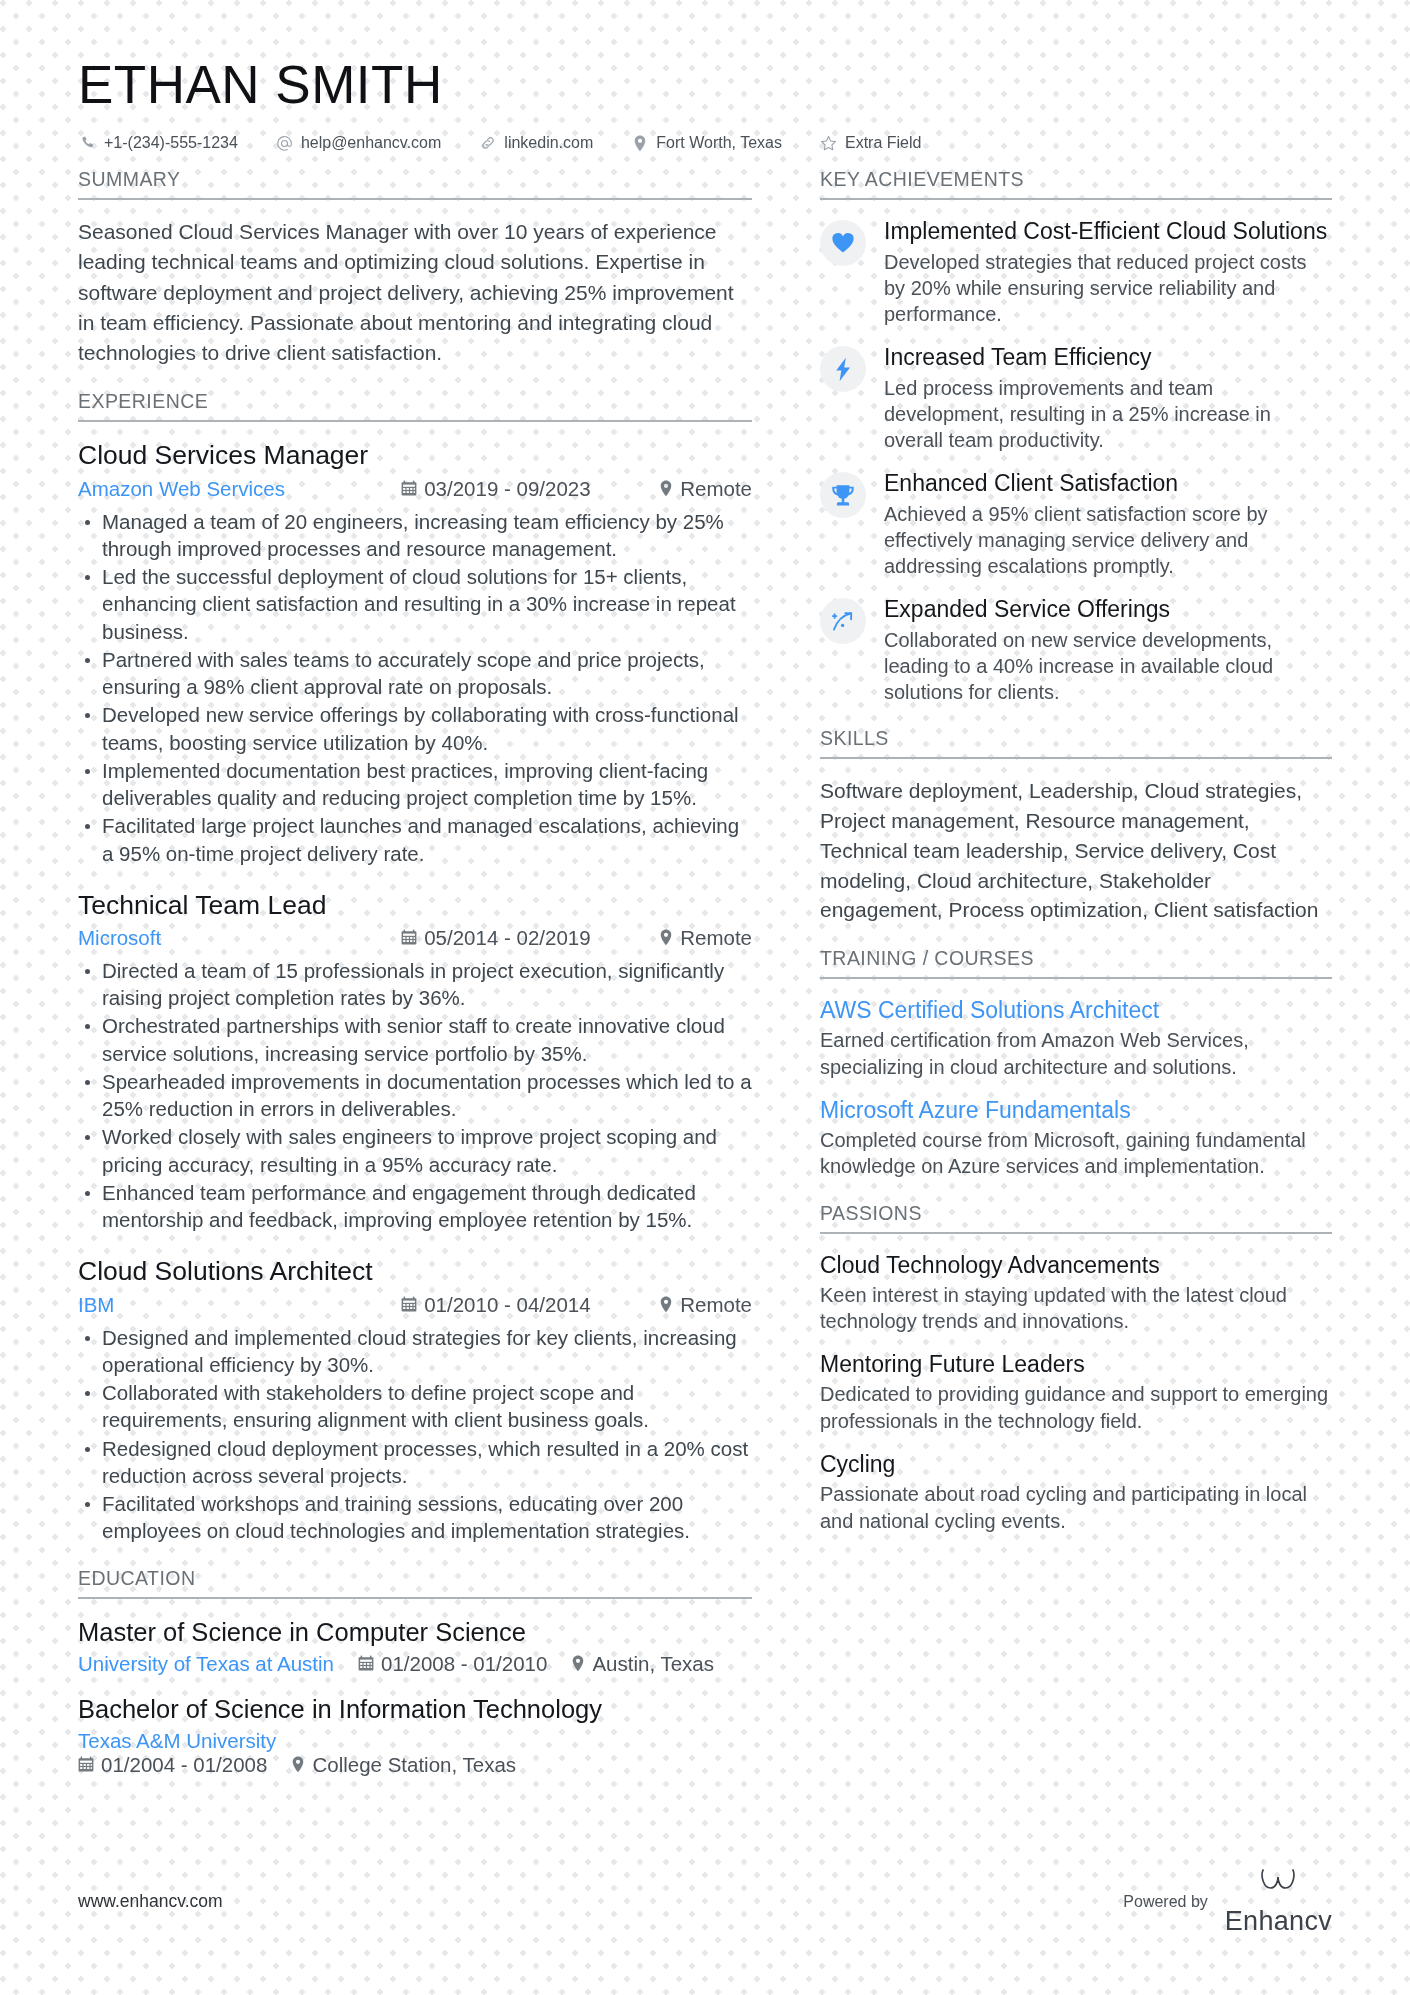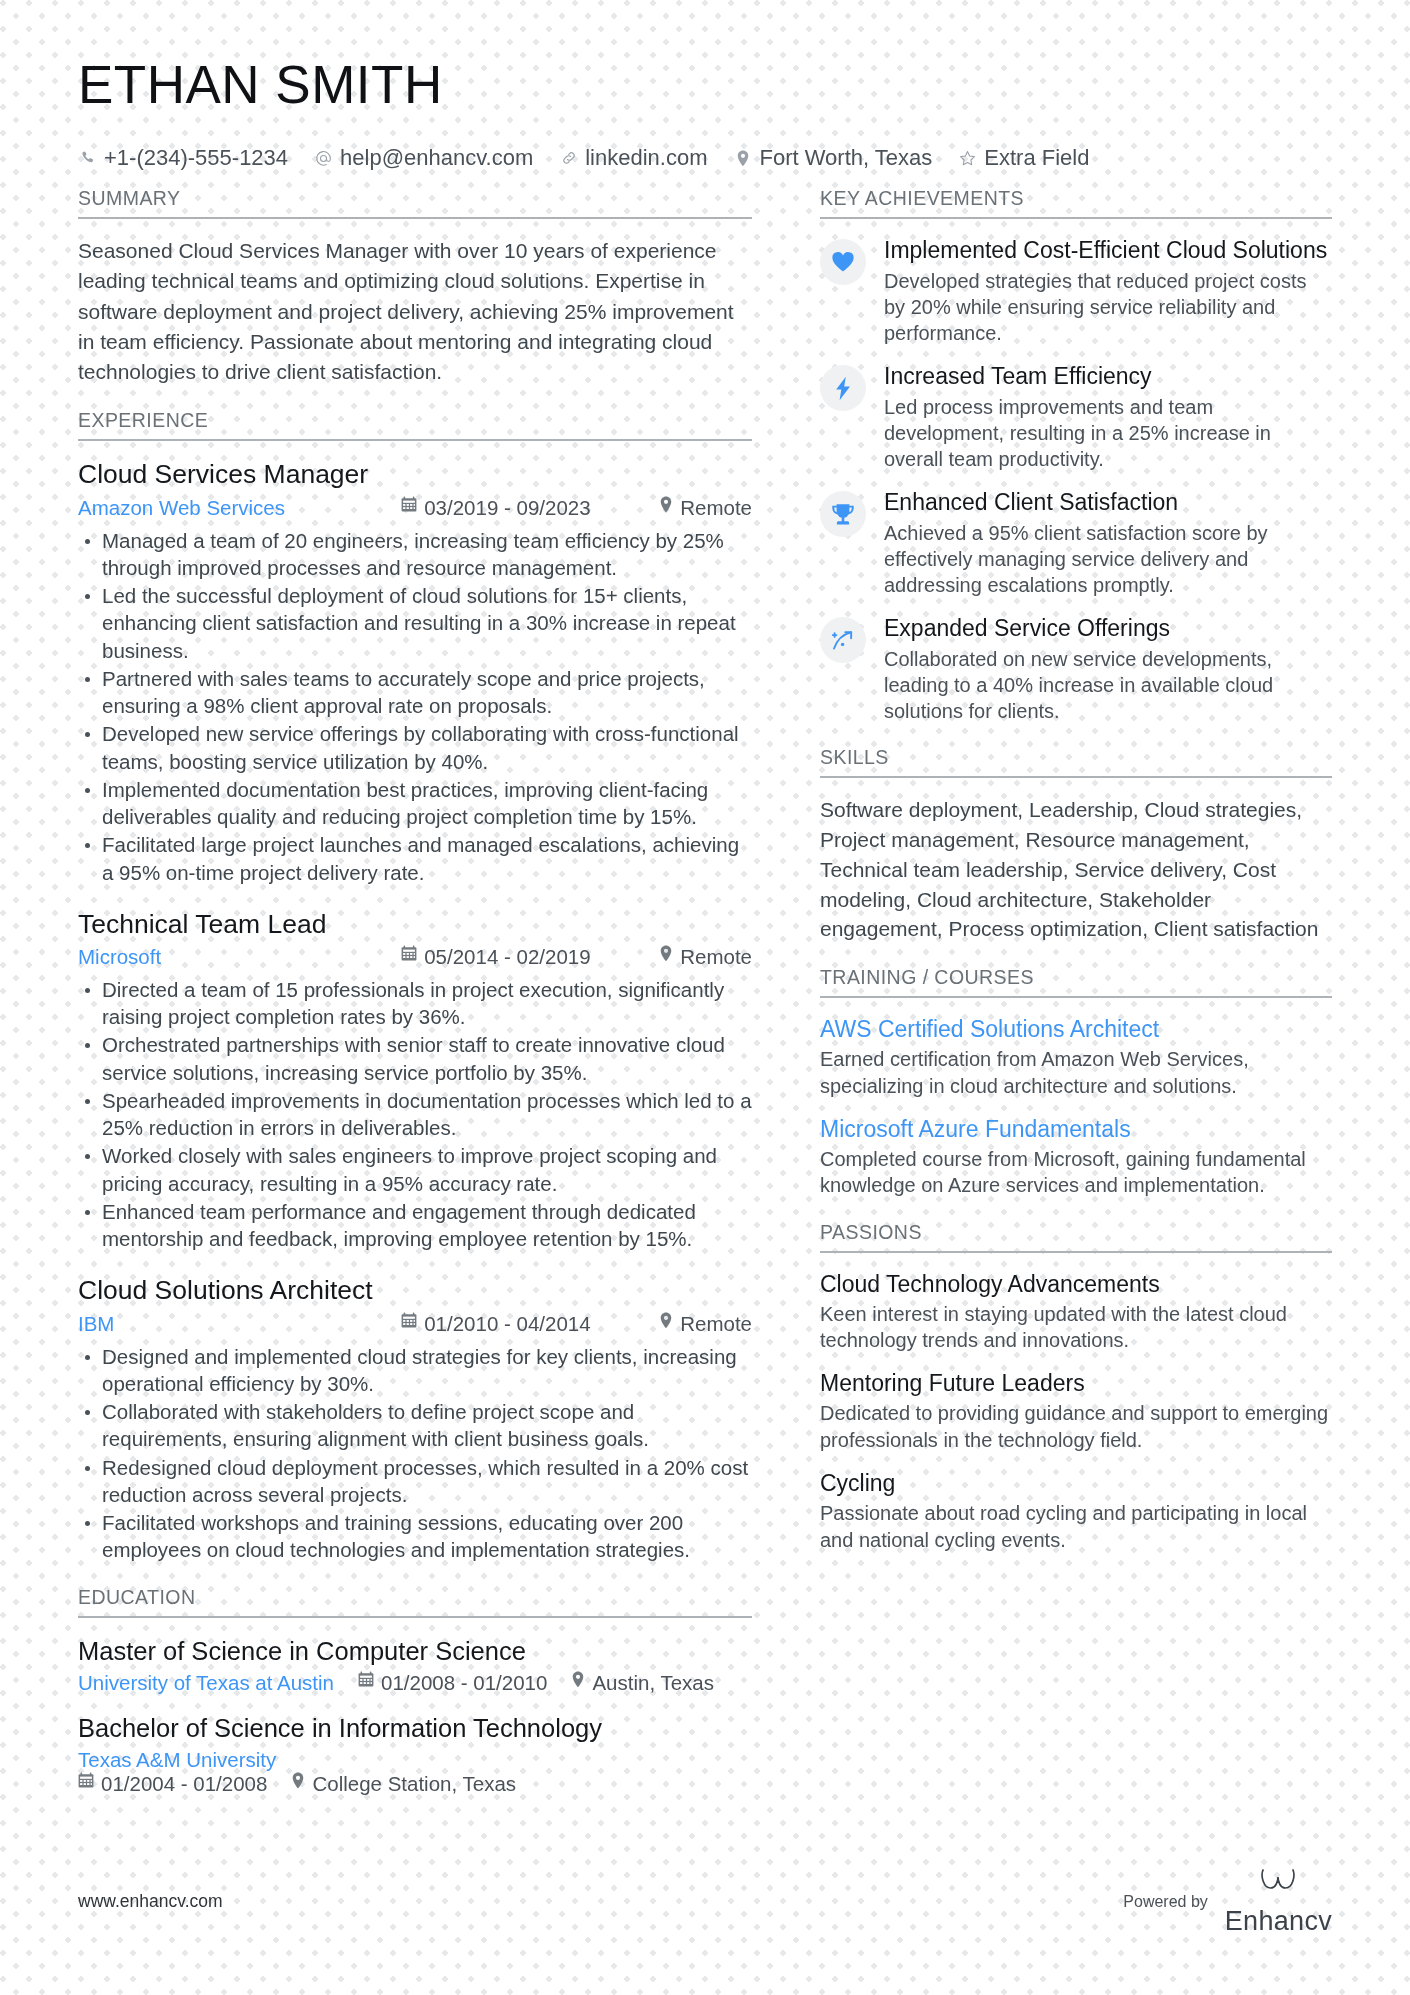--- a/index.html
+++ b/index.html
@@ -42,26 +42,26 @@
     font-family: "Liberation Sans", sans-serif;
   }
   .headline {
     margin-top: 8px;
     font-size: 28px;
     color: #3d95f5;
     line-height: 1.25;
     font-weight: 400;
   }
   .contact-row {
-    margin-top: 32px;
+    margin-top: 21px;
     display: flex;
     align-items: center;
     flex-wrap: wrap;
-    gap: 0;
-    font-size: 22px;
+    gap: 11px;
+    font-size: 16px;
     color: #4a5158;
   }
   .contact-item {
     display: inline-flex;
     align-items: center;
     margin-right: 26px;
     white-space: nowrap;
   }
   .contact-item .ci {
     display: inline-flex;
@@ -120,21 +120,21 @@
     margin-bottom: 7px;
   }
   .job-company {
     color: #3d95f5;
     flex: 1 1 auto;
     white-space: nowrap;
     overflow: hidden;
   }
   .meta-chunk {
     display: inline-flex;
-    align-items: flex-start;
+    align-items: center;
     white-space: nowrap;
     margin-left: 22px;
   }
   .meta-chunk .ci {
     display: inline-flex;
     align-items: center;
     justify-content: center;
     margin-right: 7px;
     color: #737a80;
   }

